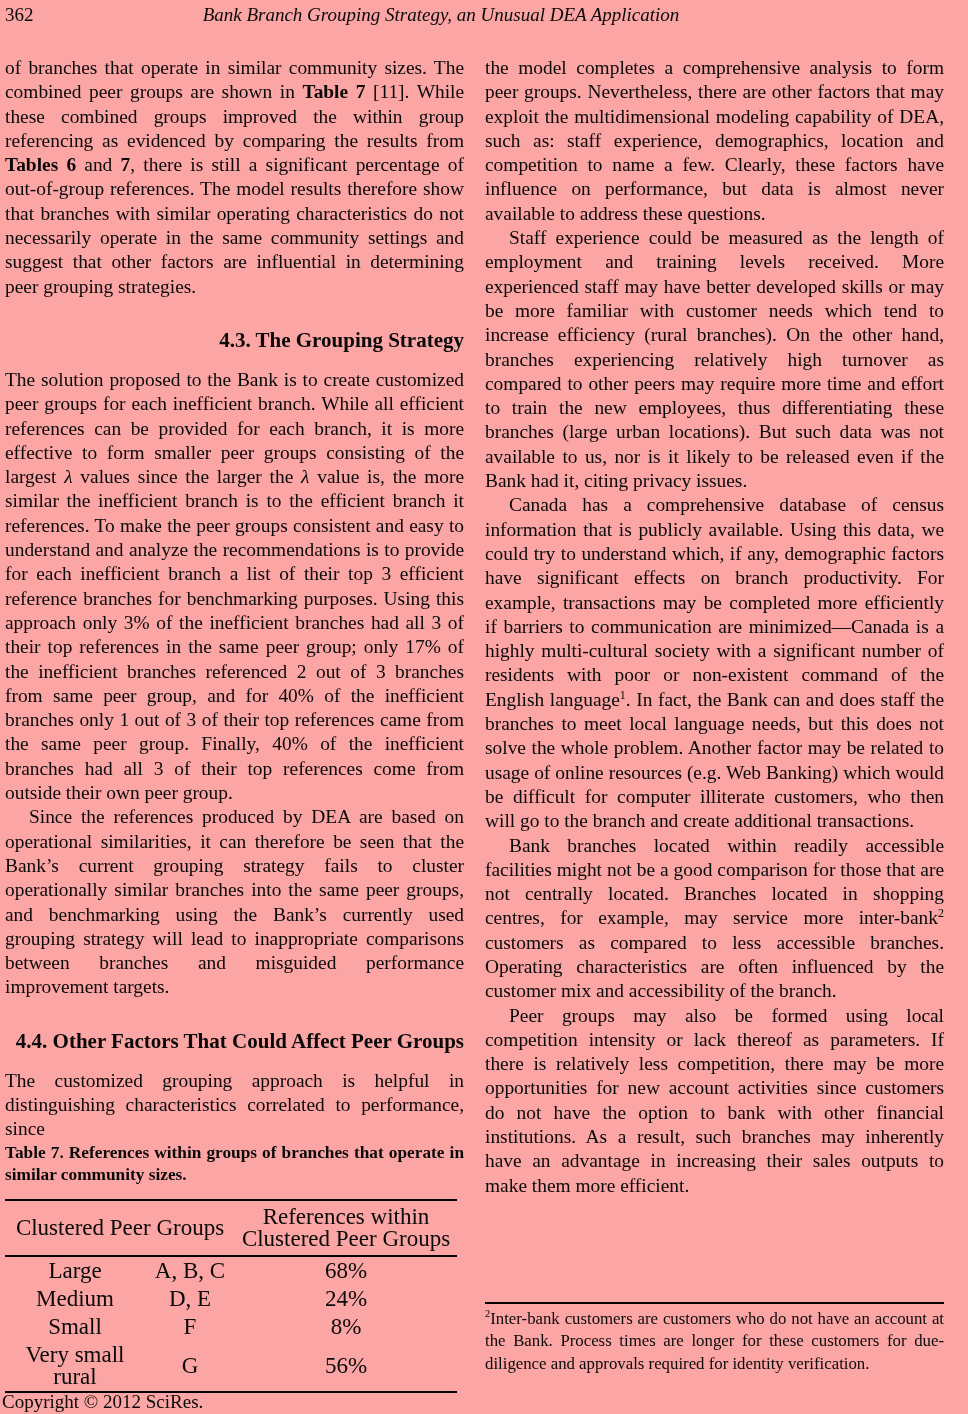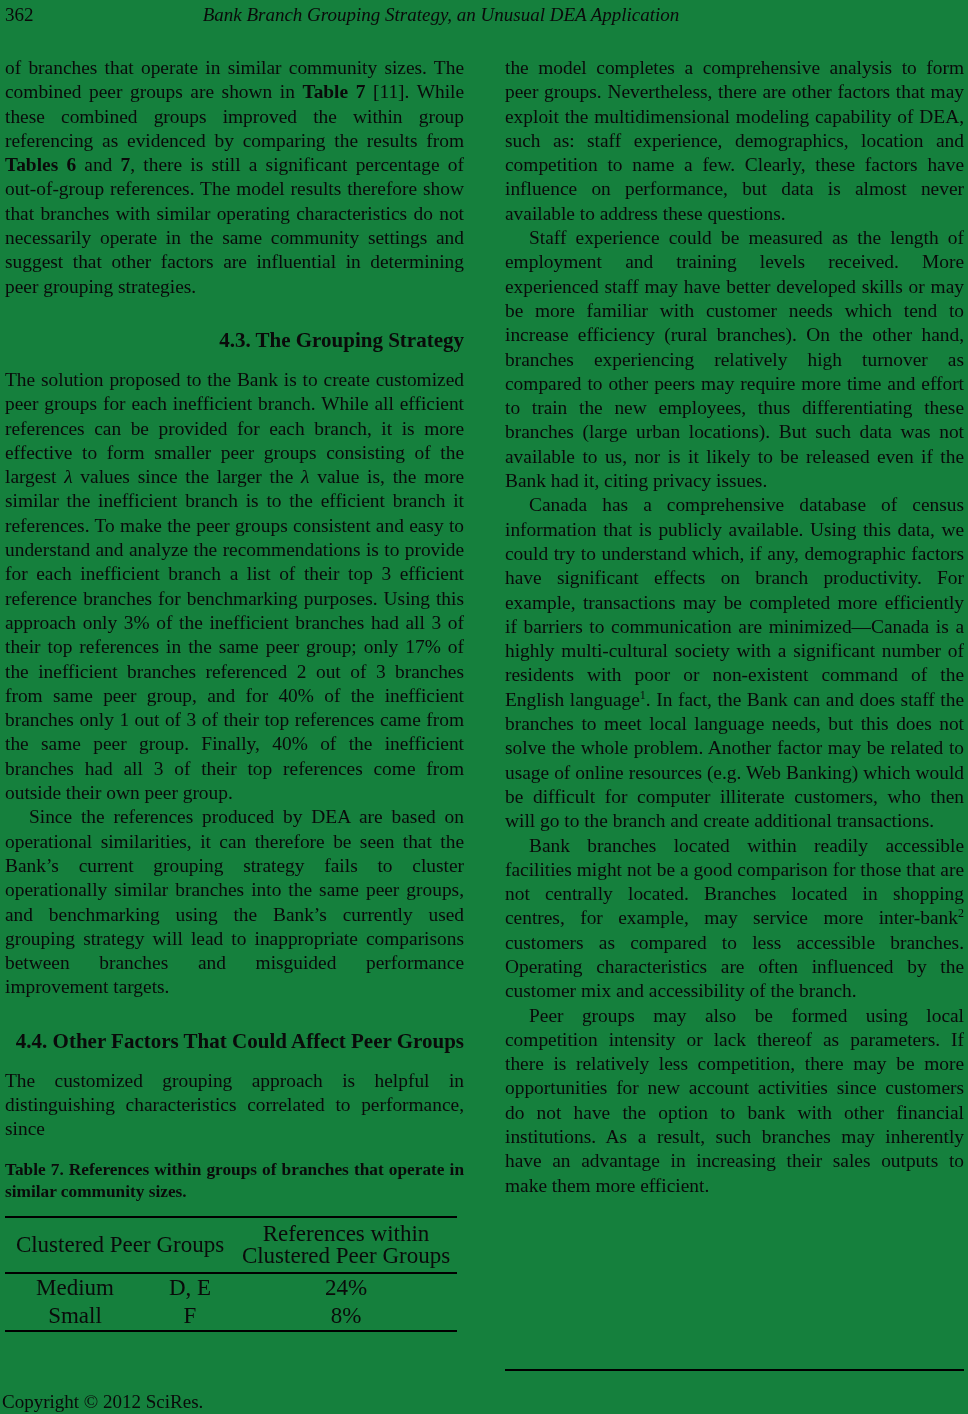--- a/index.html
+++ b/index.html
@@ -1,34 +1,34 @@
 <!DOCTYPE html>
 <html lang="en"><head>
 <meta charset="utf-8">
 <style>
   html, body { margin: 0; padding: 0; background: #ffffff; }
   .page {
     position: relative;
     width: 968px;
     height: 1414px;
-    background: #15803d;
+    background: #fca5a5;
     color: #0a0a0a;
     font-family: "Liberation Serif", "DejaVu Serif", serif;
     overflow: hidden;
   }
   
   .header { position: absolute; top: 4px; left: 0; width: 100%; height: 24px; font-size: 19px; }
   .page-number { position: absolute; left: 5px; top: 0; }
   .running-title { position: absolute; left: 0; right: 86px; top: 0; text-align: center; font-style: italic; }
 
   
   .columns {
     position: absolute;
     top: 56px; left: 5px;
-    display: flex; gap: 41px;
+    display: flex; gap: 21px;
   }
   .col {
     width: 459px;
     font-size: 19.4px;
     line-height: 24.3px;
     text-align: justify;
   }
   .col p { margin: 0; }
   .col p.ind { text-indent: 24px; }
 
@@ -39,21 +39,20 @@
     margin: 28px 0 15px 0;
     text-align: right;
   }
   h2.hang { padding-left: 35px; text-indent: -35px; }
 
   i.lam { font-style: italic; font-family: "Liberation Serif", serif; }
   sup.fnref { font-size: 0.62em; line-height: 0; vertical-align: super; }
 
   
   .caption {
-    margin-top: 17px;
     font-size: 17.3px;
     font-weight: bold;
     line-height: 22px;
     text-align: justify;
   }
   table.t7 {
     margin-top: 13px;
     width: 452px;
     border-collapse: collapse;
     font-size: 23px;
@@ -111,46 +110,57 @@
           <col style="width:140px">
             <col style="width:90px">
             <col style="width:222px">
         </colgroup>
         <tbody>
           <tr class="thead">
             <td colspan="2">Clustered Peer Groups</td>
             <td>References within Clustered Peer Groups</td>
           </tr>
           <tr>
+            <td>Large</td>
+            <td>A, B, C</td>
+            <td>68%</td>
+          </tr>
+          <tr>
             <td>Medium</td>
             <td>D, E</td>
             <td>24%</td>
           </tr>
           <tr>
             <td>Small</td>
             <td>F</td>
             <td>8%</td>
+          </tr>
+          <tr>
+            <td>Very small rural</td>
+            <td>G</td>
+            <td>56%</td>
           </tr>
         </tbody>
       </table>
     </div>
 
     <div class="col col-right">
       <p>the model completes a comprehensive analysis to form peer groups. Nevertheless, there are other factors that may exploit the multidimensional modeling capability of DEA, such as: staff experience, demographics, location and competition to name a few. Clearly, these factors have influence on performance, but data is almost never available to address these questions.</p>
 
       <p class="ind">Staff experience could be measured as the length of employment and training levels received. More experienced staff may have better developed skills or may be more familiar with customer needs which tend to increase efficiency (rural branches). On the other hand, branches experiencing relatively high turnover as compared to other peers may require more time and effort to train the new employees, thus differentiating these branches (large urban locations). But such data was not available to us, nor is it likely to be released even if the Bank had it, citing privacy issues.</p>
 
       <p class="ind"><span>Canada has a comprehensive database of census information that is publicly available. Using this data, we could try to understand which, if any, demographic factors have significant effects on branch productivity. For example, transactions may be completed more efficiently if barriers to communication are minimized—Canada is a highly multi-cultural society with a significant number of residents with poor or non-existent command of the English language</span><sup class="fnref">1</sup><span>. In fact, the Bank can and does staff the branches to meet local language needs, but this does not solve the whole problem. Another factor may be related to usage of online resources (e.g. Web Banking) which would be difficult for computer illiterate customers, who then will go to the branch and create additional transactions.</span></p>
 
       <p class="ind"><span>Bank branches located within readily accessible facilities might not be a good comparison for those that are not centrally located. Branches located in shopping centres, for example, may service more inter-bank</span><sup class="fnref">2</sup><span> customers as compared to less accessible branches. Operating characteristics are often influenced by the customer mix and accessibility of the branch.</span></p>
 
       <p class="ind">Peer groups may also be formed using local competition intensity or lack thereof as parameters. If there is relatively less competition, there may be more opportunities for new account activities since customers do not have the option to bank with other financial institutions. As a result, such branches may inherently have an advantage in increasing their sales outputs to make them more efficient.</p>
 
       <div class="footnotes">
         <hr class="fn-rule">
+        <div class="fn"><sup class="fnref">2</sup><span>Inter-bank customers are customers who do not have an account at the Bank. Process times are longer for these customers for due-diligence and approvals required for identity verification.</span></div>
       </div>
     </div>
 
   </div>
 
   <div class="footer">
     <span>Copyright © 2012 SciRes.</span>
     <span class="jssm">JSSM</span>
   </div>
 

